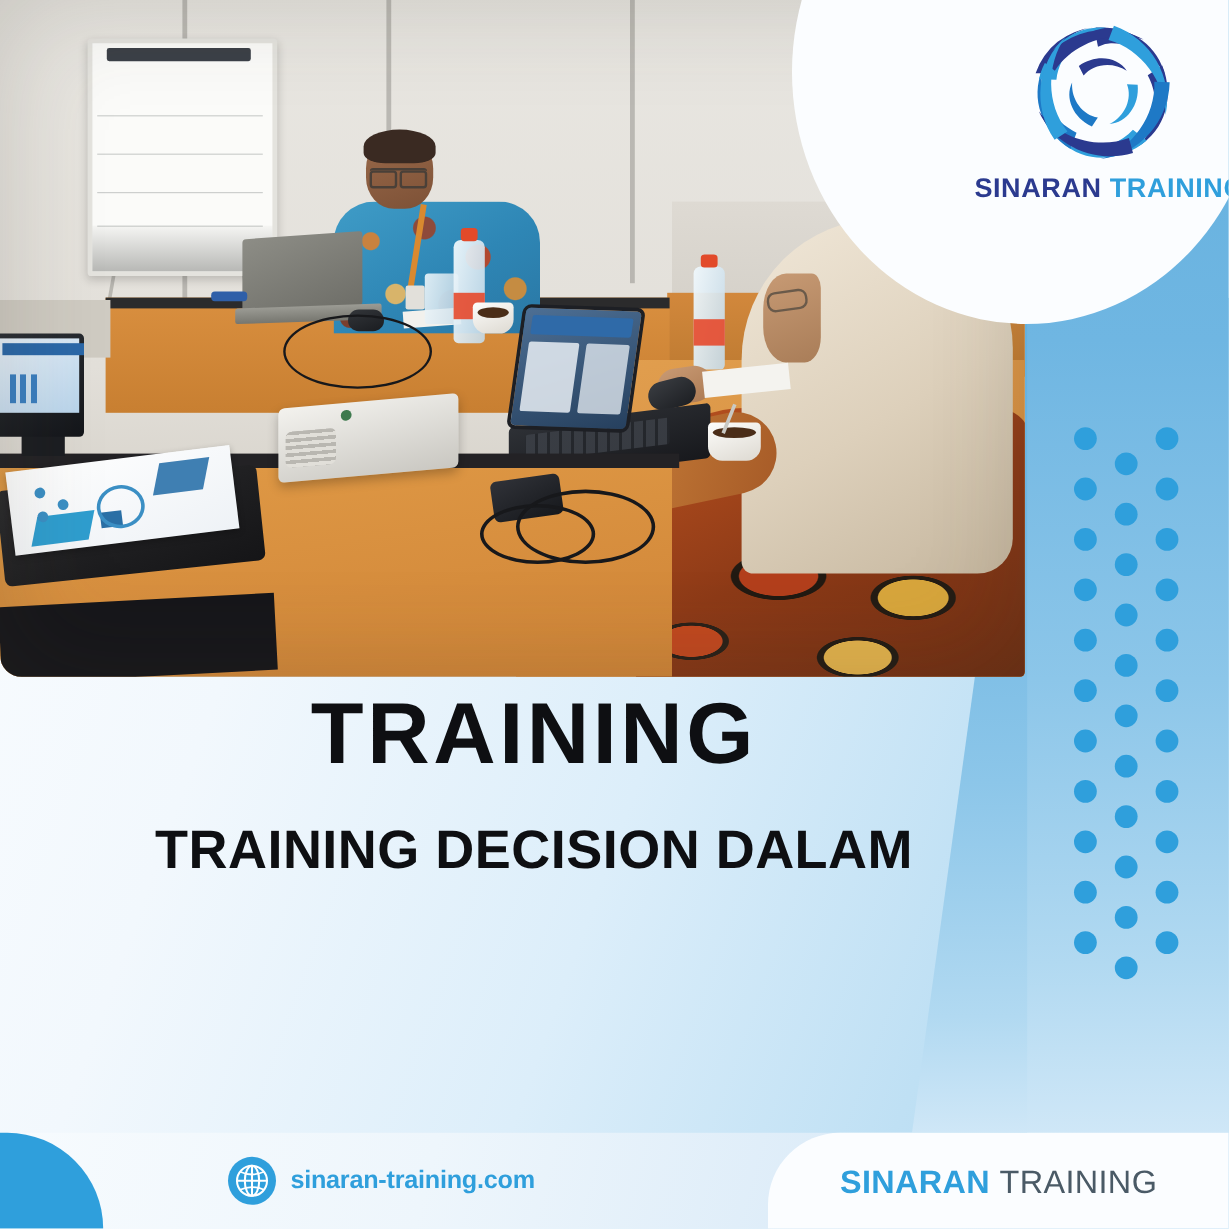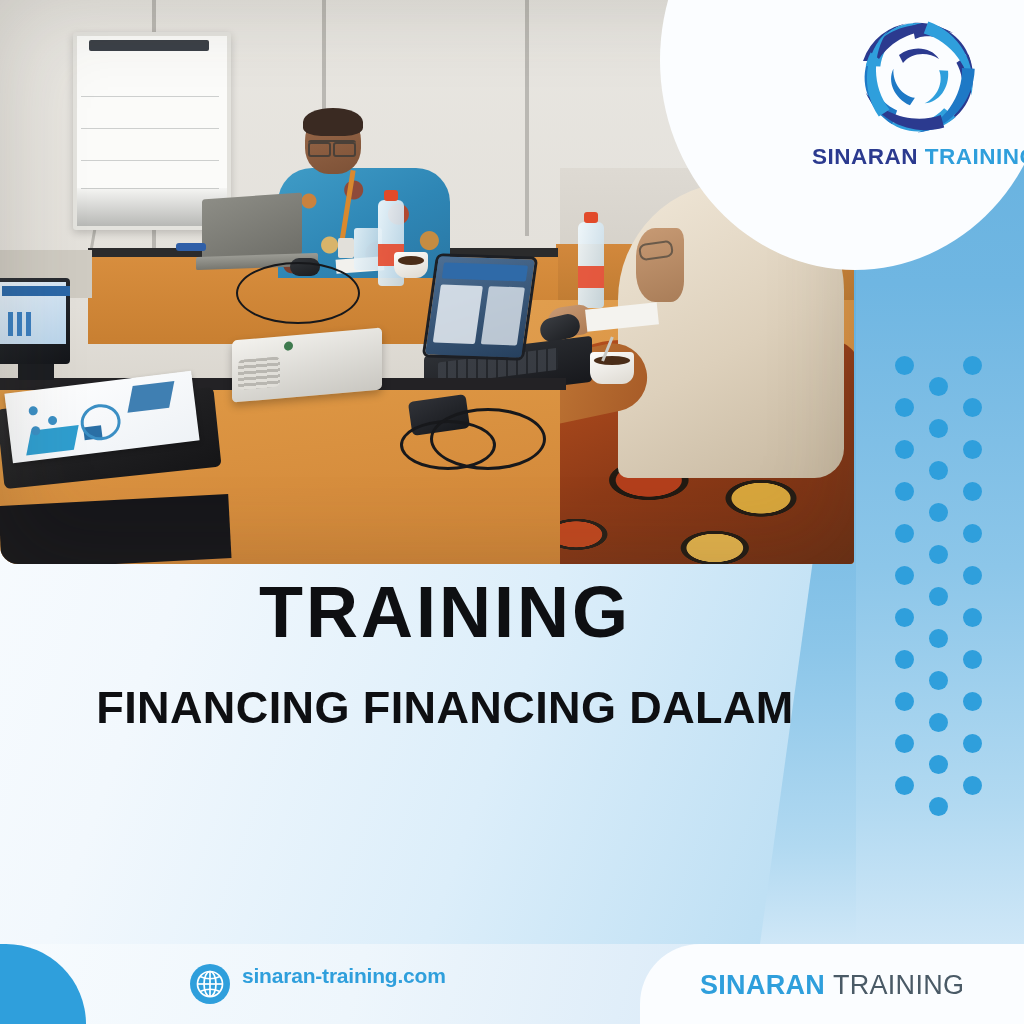--- a/index.html
+++ b/index.html
@@ -211,21 +211,21 @@
   .h-main{font-size:72px;font-weight:700;letter-spacing:3px;color:#0e0f12;line-height:1;}
   .h-sub{margin-top:30px;font-size:45px;font-weight:700;letter-spacing:.4px;color:#0e0f12;line-height:1.32;}
 
   
   .footer{position:absolute;left:0;top:944px;width:1024px;height:80px;
     background:linear-gradient(105deg,#f7fbfe 0%,#eef6fc 35%,#dbebf8 70%,#cfe5f6 100%);}
   .footer-blob{position:absolute;left:0;top:0;width:86px;height:80px;
     background:#2f9fdc;border-top-right-radius:86px;}
   .footer-white{position:absolute;left:640px;top:0;width:384px;height:80px;
     background:#fbfdff;border-top-left-radius:60px;}
-  .footer-site{position:absolute;left:190px;top:20px;display:flex;gap:12px;}
+  .footer-site{position:absolute;left:190px;top:20px;display:flex;align-items:center;gap:12px;}
   .globe-circle{width:40px;height:40px;border-radius:50%;background:#2f9fdc;position:relative;}
   .site-text{font-size:21px;font-weight:700;color:#2f9fdc;letter-spacing:-.2px;}
   .footer-brand{position:absolute;left:700px;top:26px;font-size:27px;letter-spacing:.3px;white-space:nowrap;}
   .fb-a{color:#2f9fdc;font-weight:700;}
   .fb-b{color:#4a5a66;font-weight:400;}
 </style>
 </head>
 <body>
 
 <div class="poster">
@@ -418,21 +418,21 @@
     <div class="dot" style="left:68px;top:378px"></div>
     <div class="dot" style="left:34px;top:399px"></div>
     <div class="dot" style="left:0px;top:420px"></div>
     <div class="dot" style="left:68px;top:420px"></div>
     <div class="dot" style="left:34px;top:441px"></div>
   </div>
 
   <div class="headline">
     <div class="h-main">TRAINING</div>
     <div class="h-sub">
-      <div>FINANCING FINANCING DALAM</div>
+      <div>TRAINING DECISION DALAM</div>
     </div>
   </div>
 
   <div class="footer">
     <div class="footer-blob"></div>
     <div class="footer-white"></div>
 
     <div class="footer-site">
       <div class="globe-circle">
         <svg viewBox="0 0 40 40" width="40" height="40">

